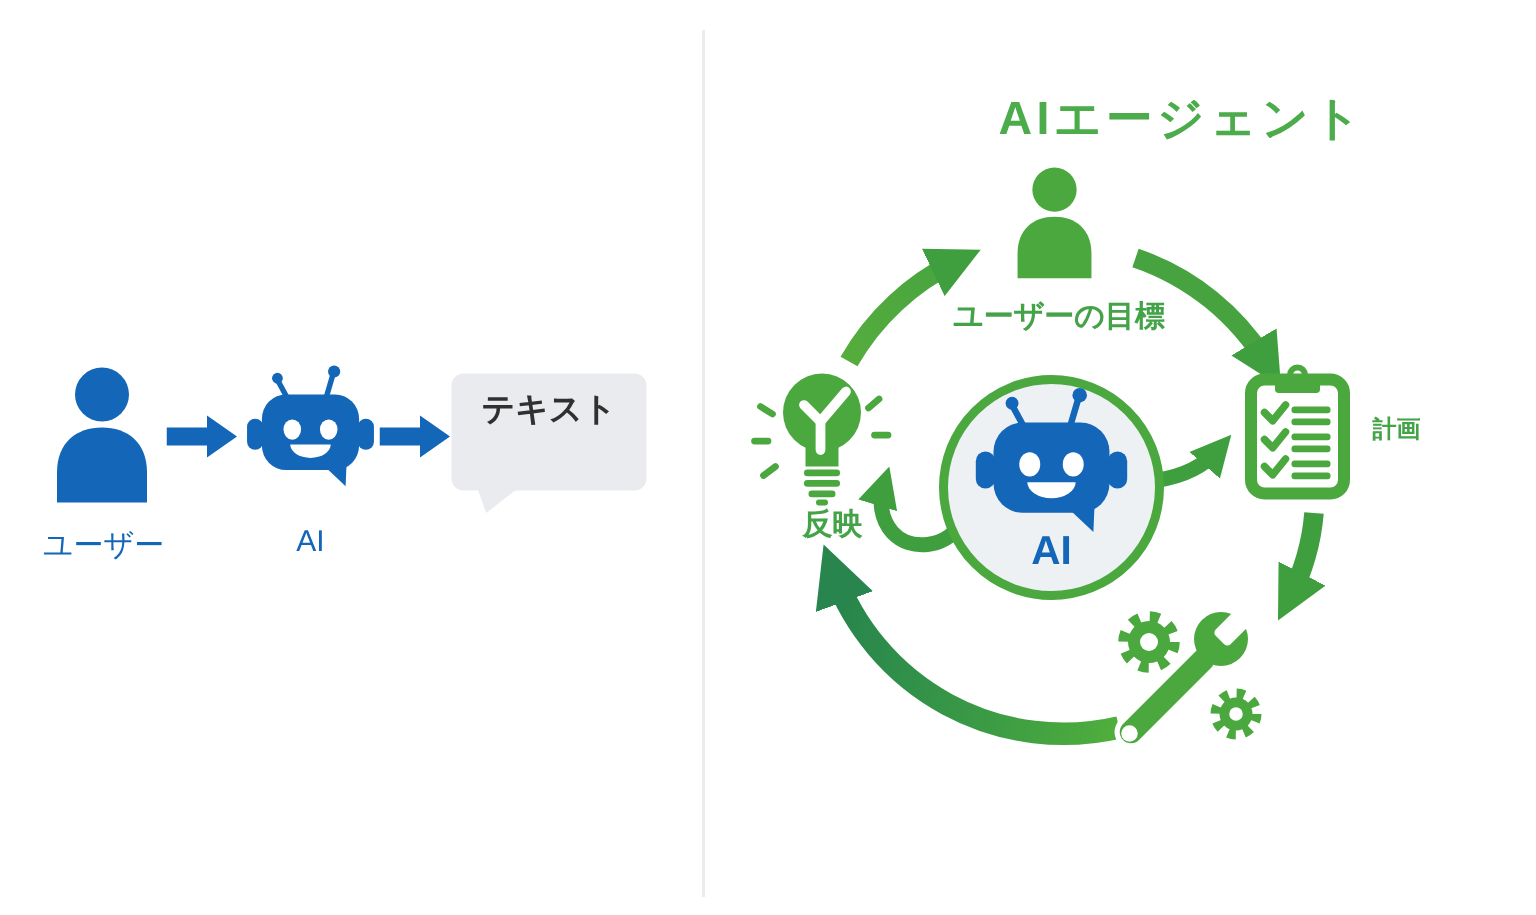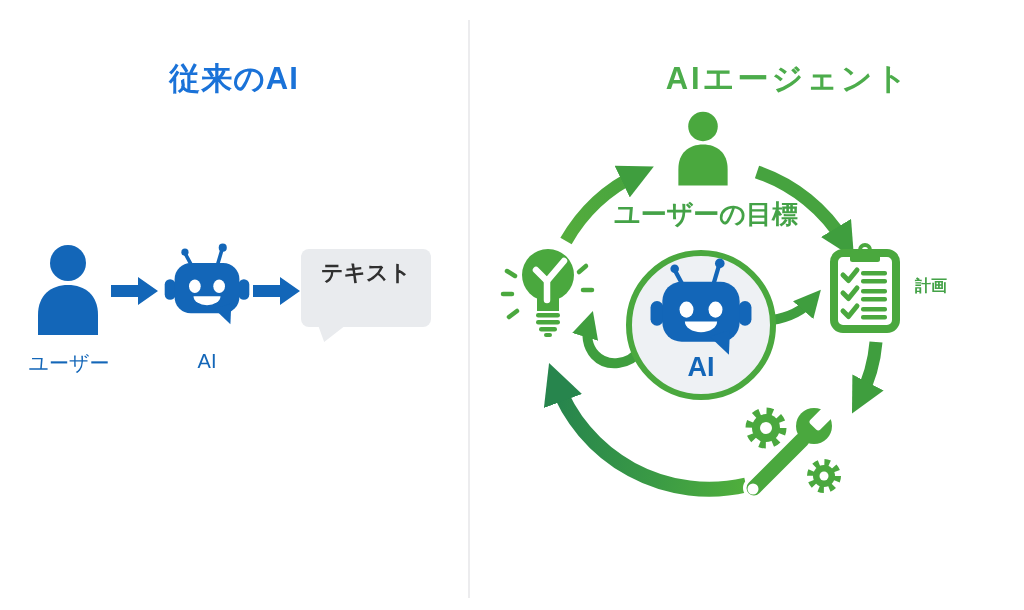--- a/index.html
+++ b/index.html
@@ -14,21 +14,21 @@
   }
   #left-title{left:0;width:468px;color:var(--blue_title);}
   #right-title{left:468px;width:556px;color:var(--green_title);letter-spacing:3px;padding-left:42px;}
   #divider{position:absolute;left:468px;top:20px;width:2px;height:578px;background:#ececee;}
   .blue-ic{color:var(--blue);}
   .green-ic{color:var(--green);}
   .label-blue{
     position:absolute;text-align:center;font-weight:normal;font-size:20px;color:var(--blue);
   }
   .label-green{
-    position:absolute;text-align:center;font-weight:bold;font-size:26px;color:var(--green_label);
+    position:absolute;text-align:center;font-weight:bold;font-size:20px;color:var(--green_label);
   }
   #speech-bubble{
     position:absolute;left:301px;top:249px;width:130px;height:78px;
     background:var(--bubble_bg);border-radius:8px;
   }
   #speech-bubble .tail{
     position:absolute;left:17px;bottom:-15px;width:28px;height:17px;
     background:var(--bubble_bg);
     clip-path:polygon(0 0,100% 0,22% 100%);
   }
@@ -44,21 +44,20 @@
   #center-ai-label{
     position:absolute;left:622px;top:352px;width:158px;text-align:center;
     font-weight:bold;font-size:27px;color:var(--blue);
   }
 </style>
 </head>
 <body>
 
 <div id="canvas">
 
-  <div id="left-title" class="panel-title">従来のAI</div>
   <div id="right-title" class="panel-title">AIエージェント</div>
 
   <div id="divider"></div>
 
   <svg width="0" height="0" style="position:absolute" aria-hidden="true">
     <defs>
       <symbol id="sym-person" viewBox="0 0 76 95">
         <circle class="fillc" cx="38" cy="20" r="18"></circle>
         <path class="fillc" d="M8 92 L68 92 L68 72 C68 52 55 42 38 42 C21 42 8 52 8 72 Z"></path>
       </symbol>
@@ -162,20 +161,21 @@
     </g>
     <circle class="fillc" cx="48" cy="37" r="26"></circle>
     <path class="fillc" d="M37 56 L59 56 L59 73 L37 73 Z"></path>
     <path d="M36 32 L47 43 L64 23" stroke="#fff" stroke-width="6.5" fill="none" stroke-linecap="round" stroke-linejoin="round"></path>
     <path d="M47 43 L47 62" stroke="#fff" stroke-width="6.5" stroke-linecap="round"></path>
     <rect class="fillc" x="36" y="75" width="24" height="4.5" rx="2.2"></rect>
     <rect class="fillc" x="36" y="82" width="24" height="4.5" rx="2.2"></rect>
     <rect class="fillc" x="39" y="89" width="18" height="4.5" rx="2.2"></rect>
     <rect class="fillc" x="44" y="95" width="8" height="4" rx="2"></rect>
   </svg>
+  <div class="label-green" style="left:505px;top:336px;width:100px;z-index:2">反映</div>
 
   <svg class="abs green-ic" style="left:828px;top:242px;z-index:2" width="74" height="92" viewBox="0 0 74 92">
     <rect x="6" y="11" width="62" height="76" rx="9" fill="#fff" class="strokec" stroke-width="8"></rect>
     <circle cx="37" cy="8" r="5" fill="#fff" class="strokec" stroke-width="4"></circle>
     <rect class="fillc" x="22" y="9" width="30" height="11" rx="2.5"></rect>
     <g class="strokec" stroke-width="5" stroke-linecap="round" stroke-linejoin="round">
       <path d="M15 33 L20.5 38.5 L29 28"></path>
       <path d="M15 51 L20.5 56.5 L29 46"></path>
       <path d="M15 69 L20.5 74.5 L29 64"></path>
     </g>

